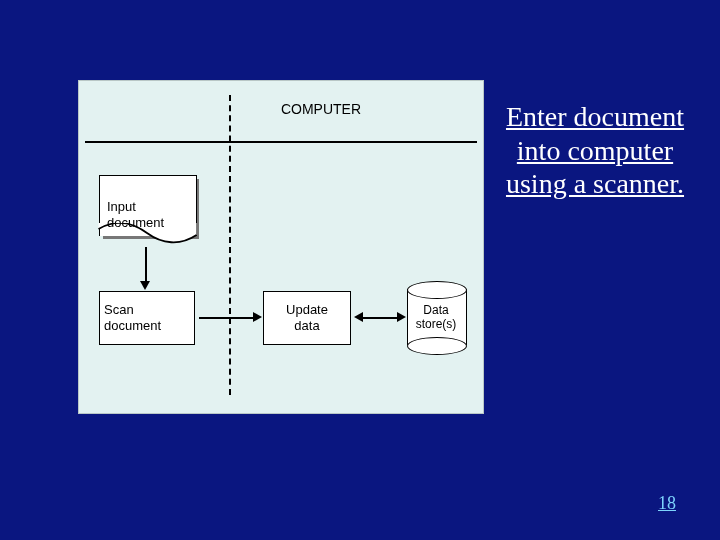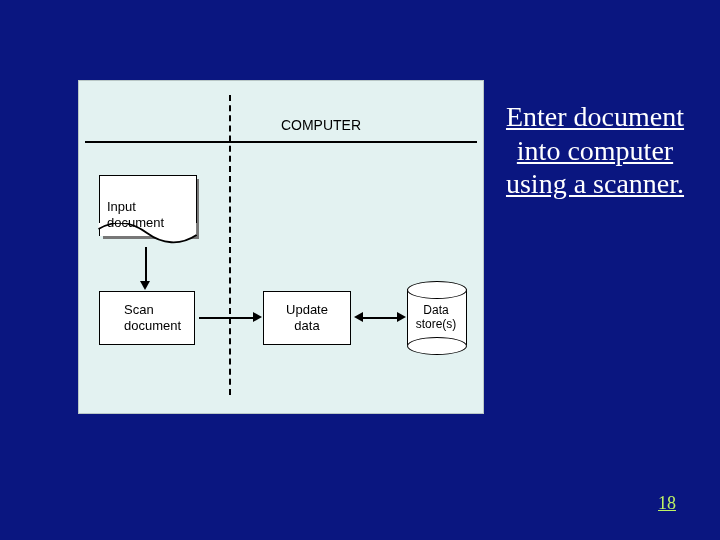--- a/index.html
+++ b/index.html
@@ -34,21 +34,21 @@
     border-left:2px dashed #000;
   }
   .box{
     position:absolute;
     background:#fff;
     border:1.5px solid #000;
     font:13px Arial;
     color:#000;
     display:flex;
     align-items:center;
-    padding-left:24px;
+    padding-left:4px;
     box-sizing:border-box;
   }
   .box.shadow::after{
     content:"";
     position:absolute;
     left:4px;top:4px;
     width:100%;height:100%;
     background:#777;
     z-index:-1;
   }
@@ -123,32 +123,32 @@
     left:498px;top:100px;
     width:194px;
     color:#fff;
     font:28px/1.2 "Times New Roman",serif;
     text-align:center;
     text-decoration:underline;
   }
   .page-num{
     position:absolute;
     right:44px;bottom:26px;
-    color:#bef264;
+    color:#7dd3fc;
     font:18px "Times New Roman",serif;
     text-decoration:underline;
     text-align:center;
   }
 </style>
 </head>
 <body>
 
 <div class="panel">
 
-  <div class="swimlane-header" style="left:196px;top:36px;width:92px">
+  <div class="swimlane-header" style="left:196px;top:20px;width:92px">
     <span>COMPUTER</span>
   </div>
 
   <div class="header-line" style="left:6px;top:60px;width:392px"></div>
 
   <div class="dashed-v" style="left:150px;top:14px;height:300px"></div>
 
   <div class="doc-symbol" style="left:20px;top:94px">
     <div class="shadow"></div>
     <div class="paper"></div>

